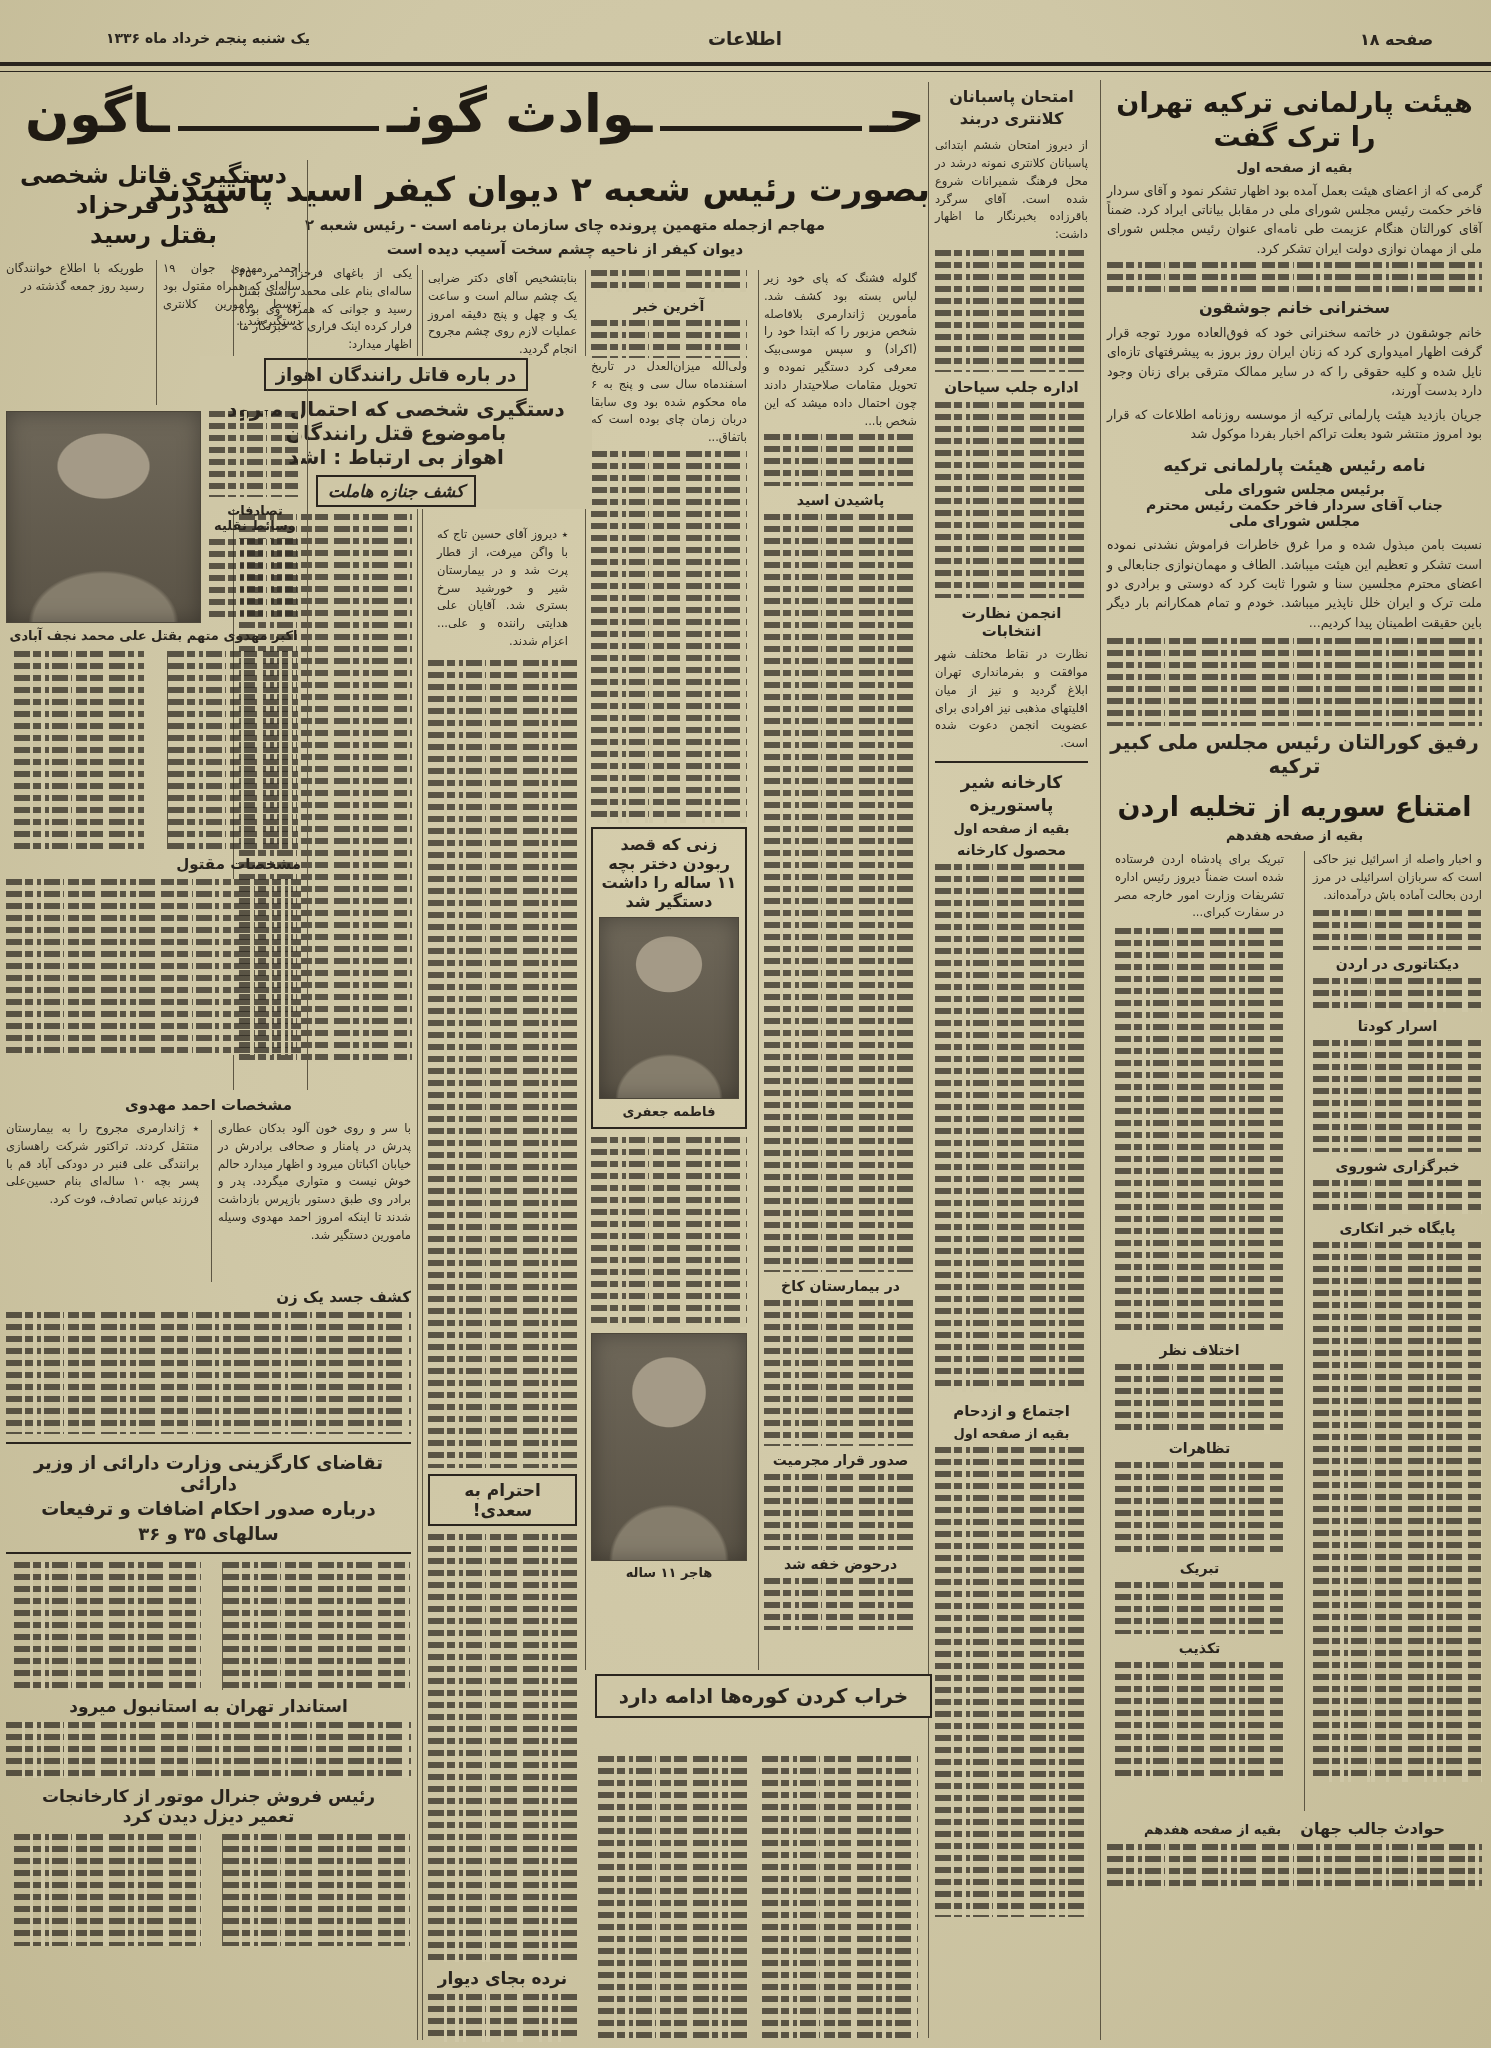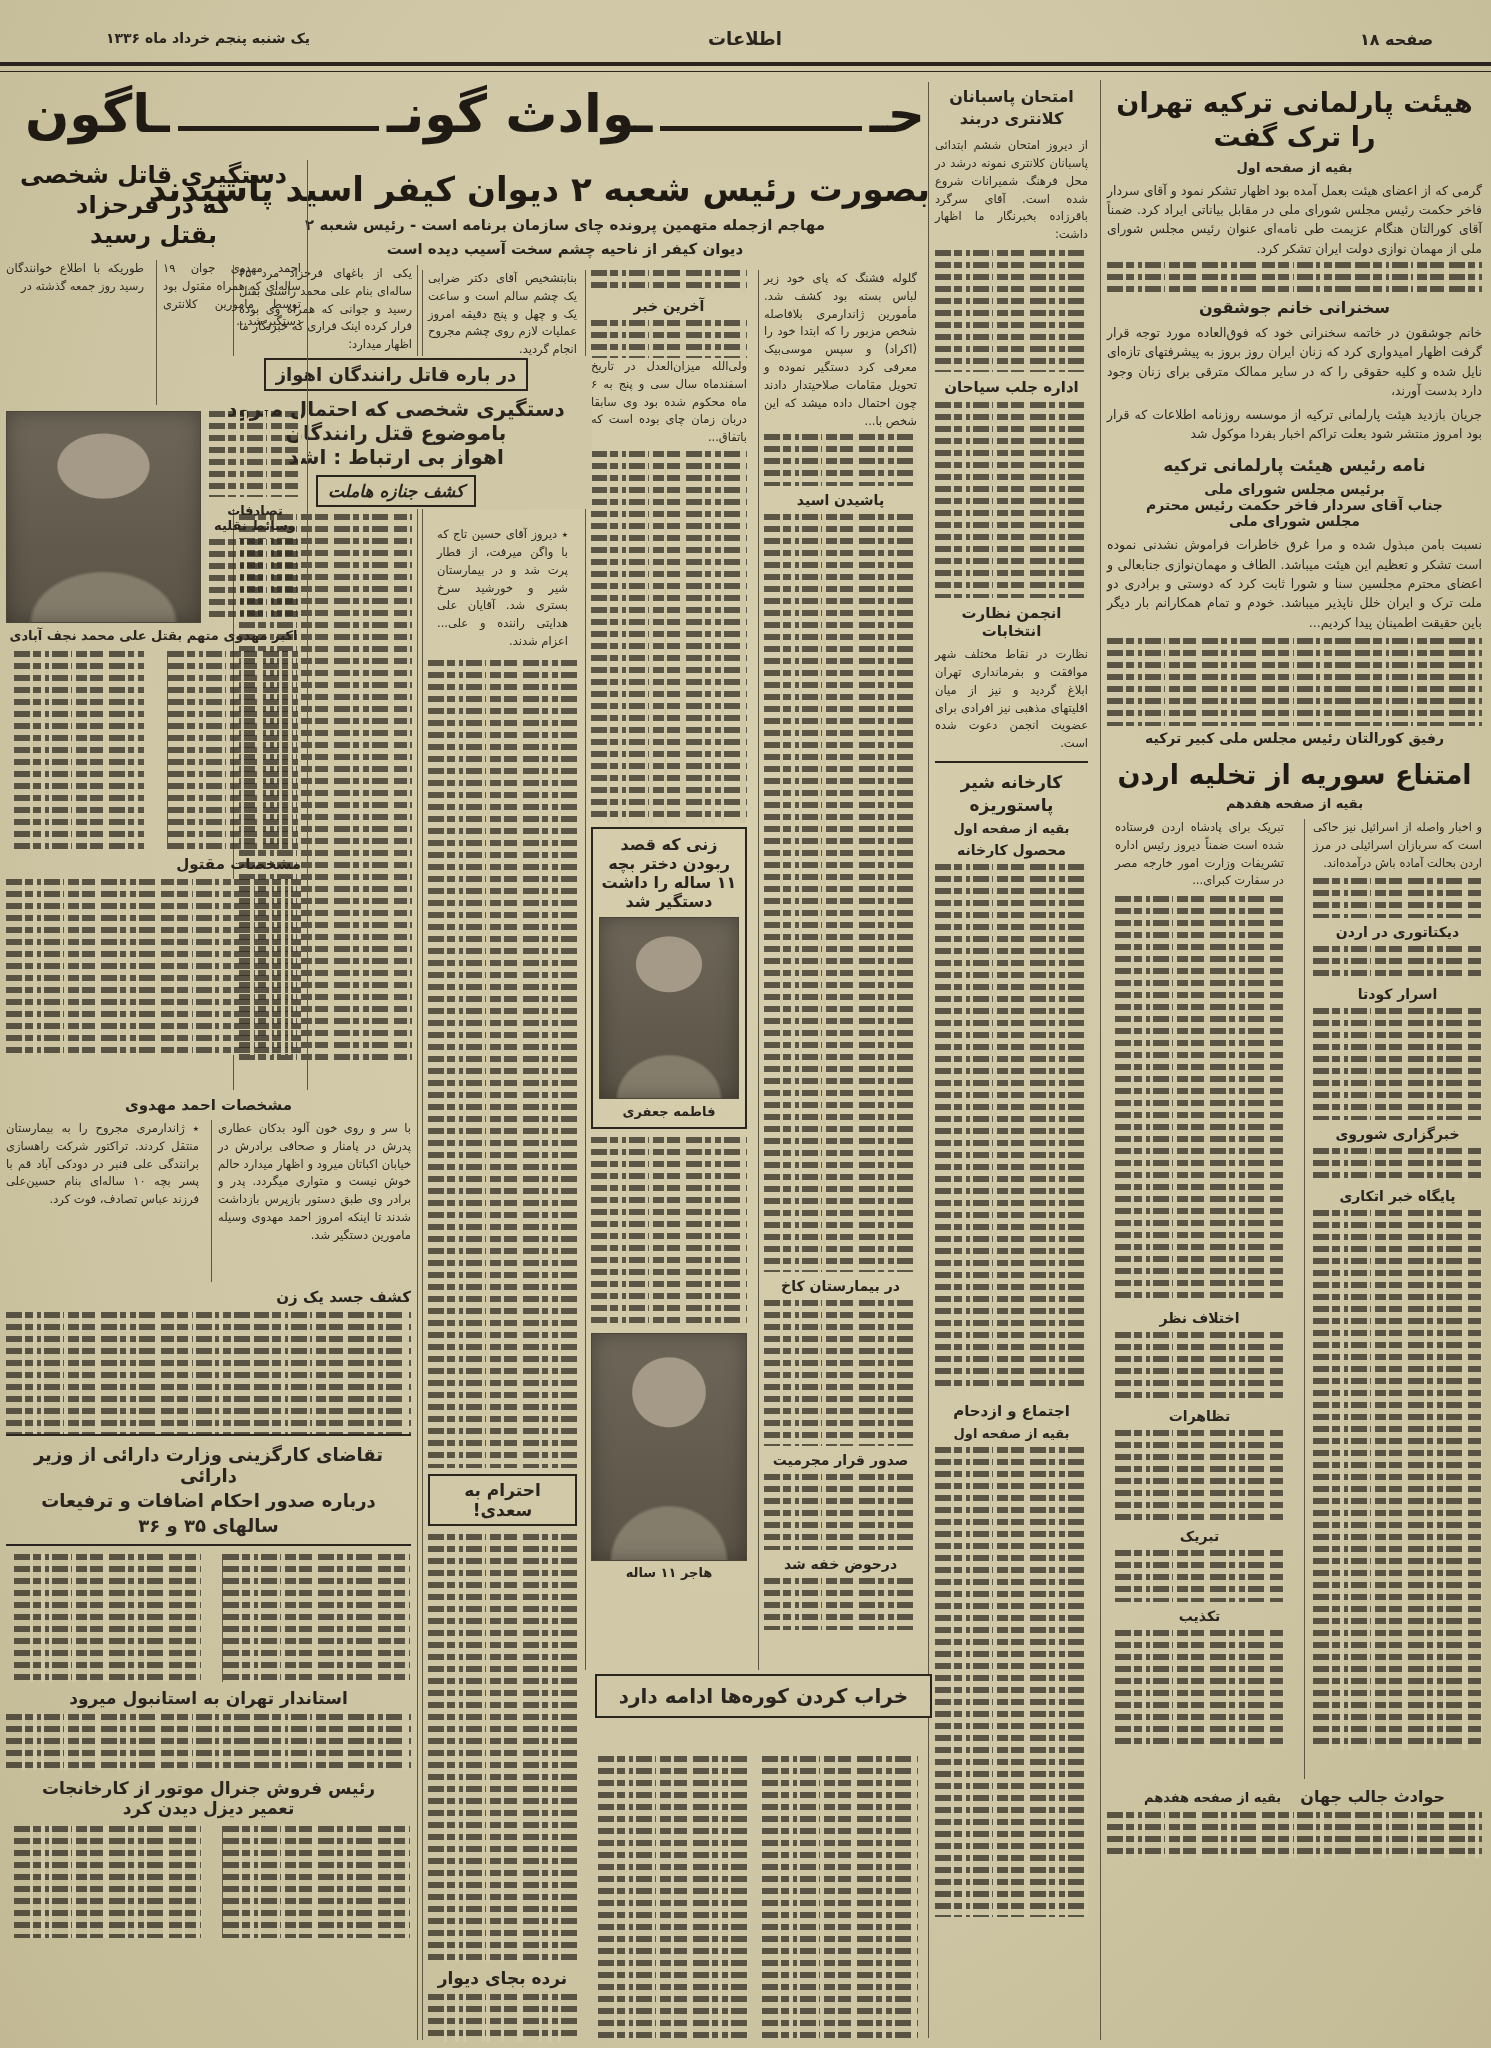--- a/index.html
+++ b/index.html
@@ -79,21 +79,21 @@
     <div class="g" style="height:30px;"></div>
     <div class="sub">سخنرانی خانم جوشقون</div>
     <p class="t" style="margin:4px 0;">خانم جوشقون در خاتمه سخنرانی خود که فوق‌العاده مورد توجه قرار گرفت اظهار امیدواری کرد که زنان ایران روز بروز به پیشرفتهای تازه‌ای نایل شده و کلیه حقوقی را که در سایر ممالک مترقی برای زنان وجود دارد بدست آورند،</p>
     <p class="t" style="margin:4px 0;">جریان بازدید هیئت پارلمانی ترکیه از موسسه روزنامه اطلاعات که قرار بود امروز منتشر شود بعلت تراکم اخبار بفردا موکول شد</p>
     <div class="sub" style="font-size:17px;margin-top:12px;">نامه رئیس هیئت پارلمانی ترکیه</div>
     <div class="b ctr" style="font-size:14px;">برئیس مجلس شورای ملی</div>
     <div class="b ctr" style="font-size:14px;">جناب آقای سردار فاخر حکمت رئیس محترم</div>
     <div class="b ctr" style="font-size:14px;">مجلس شورای ملی</div>
     <p class="t" style="margin:6px 0;">نسبت بامن مبذول شده و مرا غرق خاطرات فراموش نشدنی نموده است تشکر و تعظیم این هیئت میباشد. الطاف و مهمان‌نوازی جنابعالی و اعضای محترم مجلسین سنا و شورا ثابت کرد که دوستی و برادری دو ملت ترک و ایران خلل ناپذیر میباشد. خودم و تمام همکارانم بار دیگر باین حقیقت اطمینان پیدا کردیم...</p>
     <div class="g" style="height:88px;margin:4px 0;"></div>
-    <div class="b ctr" style="font-size:14px;">رفیق کورالتان رئیس مجلس ملی کبیر ترکیه</div>
+    <div class="b ctr" style="font-size:20px;">رفیق کورالتان رئیس مجلس ملی کبیر ترکیه</div>
 
     <div class="h1 ctr" style="font-size:27px;margin-top:12px;">امتناع سوریه از تخلیه اردن</div>
     <div class="cont" style="margin:4px 0 8px 0;">بقیه از صفحه هفدهم</div>
 
     <div class="col2" style="height:960px;">
       <div class="vr-l" style="padding-left:8px;">
         <p class="t small" style="margin:0 0 6px 0;">و اخبار واصله از اسرائیل نیز حاکی است که سربازان اسرائیلی در مرز اردن بحالت آماده باش درآمده‌اند.</p>
         <div class="g" style="height:40px;"></div>
         <div class="sub" style="font-size:14px;">دیکتاتوری در اردن</div>
         <div class="g" style="height:34px;"></div>
@@ -237,21 +237,21 @@
   </div>
 
   <div class="abs vr-r" style="left:0;top:1090px;width:418px;height:950px;padding:0 6px;box-sizing:border-box;">
     <div class="sub" style="font-size:15px;">مشخصات احمد مهدوی</div>
     <div class="col2" style="height:162px;">
       <p class="t small vr-l" style="margin:0;padding-left:6px;">با سر و روی خون آلود بدکان عطاری پدرش در پامنار و صحافی برادرش در خیابان اکباتان میرود و اظهار میدارد حالم خوش نیست و متواری میگردد. پدر و برادر وی طبق دستور بازپرس بازداشت شدند تا اینکه امروز احمد مهدوی وسیله مامورین دستگیر شد.</p>
       <p class="t small" style="margin:0;">٭ ژاندارمری مجروح را به بیمارستان منتقل کردند. تراکتور شرکت راهسازی برانندگی علی قنبر در دودکی آباد قم با پسر بچه ۱۰ ساله‌ای بنام حسین‌علی فرزند عباس تصادف، فوت کرد.</p>
     </div>
     <div class="sub" style="font-size:15px;text-align:right;">کشف جسد یک زن</div>
     <div class="g" style="height:122px;"></div>
-    <div style="border-top:2px solid var(--ink);border-bottom:2px solid var(--ink);padding:8px 2px;">
+    <div style="border-top:2px solid var(--ink);border-bottom:2px solid var(--ink);padding:8px 2px;margin-top:8px;">
       <div class="b ctr" style="font-size:18px;">تقاضای کارگزینی وزارت دارائی از وزیر دارائی</div>
       <div class="b ctr" style="font-size:18px;margin-top:4px;">درباره صدور احکام اضافات و ترفیعات</div>
       <div class="b ctr" style="font-size:18px;margin-top:4px;">سالهای ۳۵ و ۳۶</div>
     </div>
     <div class="col2" style="height:128px;margin-top:8px;">
       <div class="g vr-l"></div>
       <div class="g"></div>
     </div>
     <div class="sub" style="font-size:17px;">استاندار تهران به استانبول میرود</div>
     <div class="g" style="height:56px;"></div>

